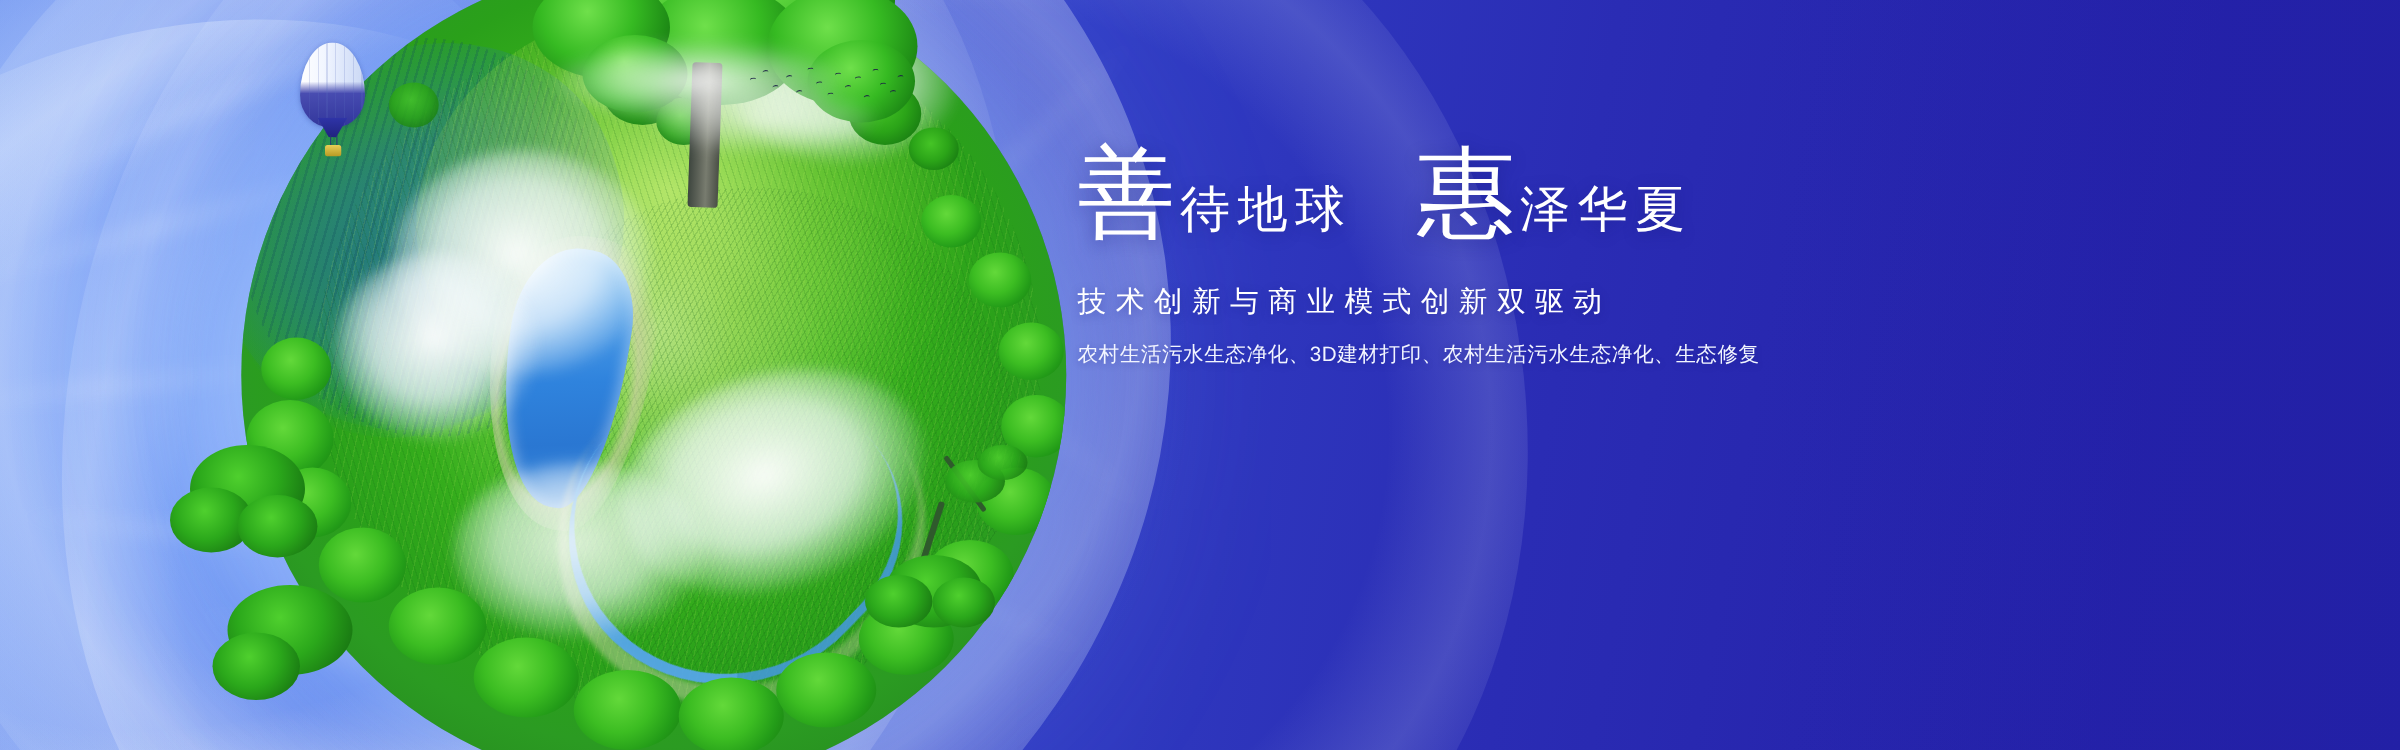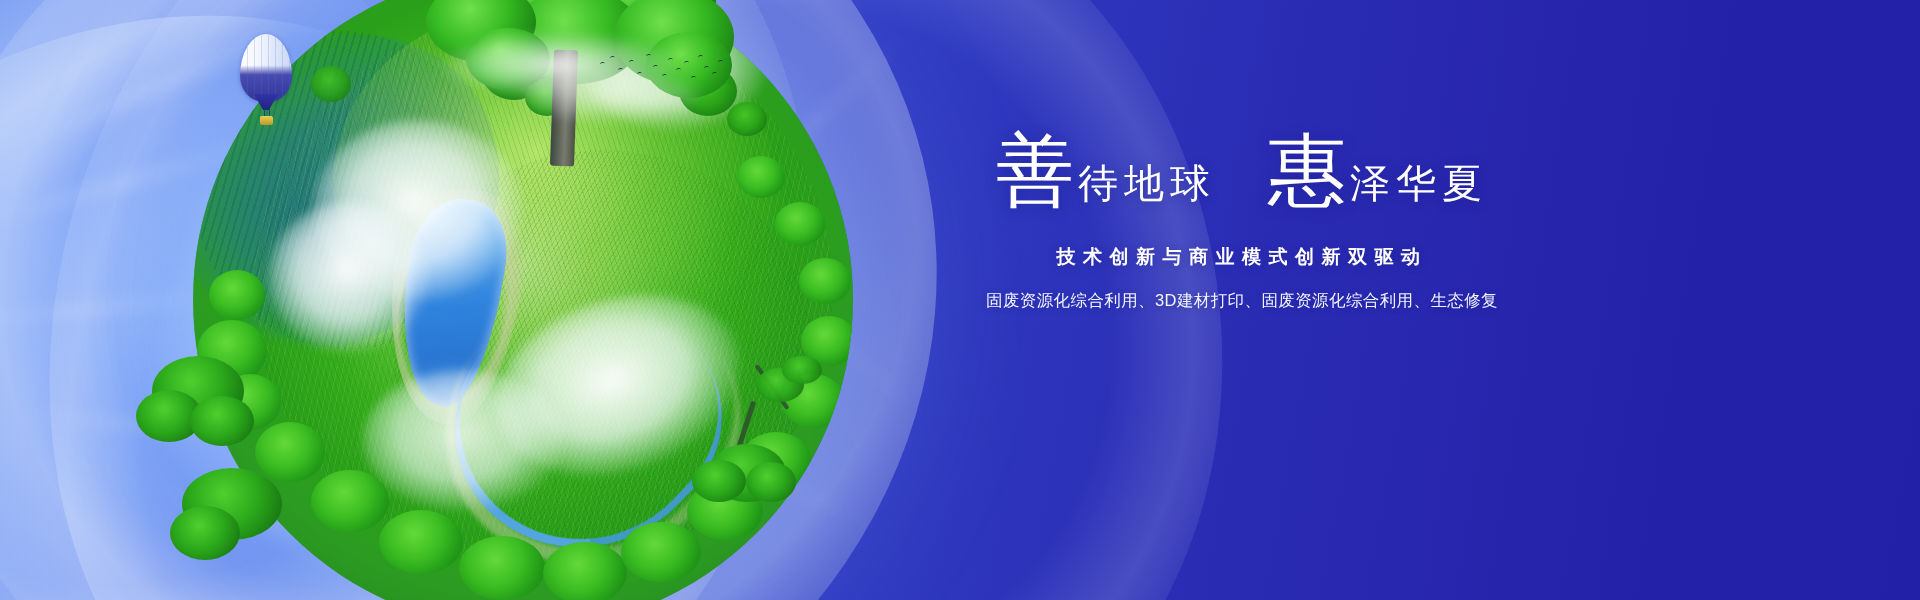--- a/index.html
+++ b/index.html
@@ -148,42 +148,42 @@
   #balloon .basket{position:absolute;left:20px;top:82px;width:13px;height:9px;border-radius:2px;
      background:linear-gradient(180deg,#e8cf57,#b99a23);}
 
   
   #birds{position:absolute;left:596px;top:52px;width:130px;height:36px;pointer-events:none;}
   #birds i{position:absolute;display:block;width:5px;height:3px;
      border-top:1.6px solid rgba(28,34,70,.86);
      border-radius:50% 50% 0 0;transform:rotate(-8deg);}
 
   
-  #copy{position:absolute;left:862px;top:132px;width:760px;color:#fff;text-align:center;}
+  #copy{position:absolute;left:862px;top:116px;width:760px;color:#fff;}
 
   .headline{position:relative;height:92px;white-space:nowrap;}
   .hl-big{
     font-family:"Liberation Serif","DejaVu Serif",serif;
     font-size:78px;line-height:78px;font-weight:400;
     color:#fff;text-shadow:0 2px 14px rgba(20,24,120,.45);
     display:inline-block;vertical-align:baseline;
   }
   .hl-small{
     font-family:"Liberation Serif","DejaVu Serif",serif;
     font-size:40px;line-height:40px;font-weight:400;letter-spacing:6px;
     color:#fff;text-shadow:0 2px 12px rgba(20,24,120,.40);
     display:inline-block;vertical-align:baseline;
     margin-left:4px;
   }
   .hl-gap{display:inline-block;width:52px;}
 
   .subtitle{
     margin-top:18px;
-    font-size:19px;line-height:30px;letter-spacing:7.5px;
-    color:#ffffff;font-weight:700;white-space:nowrap;
+    font-size:23px;line-height:30px;letter-spacing:7.5px;
+    color:#ffffff;font-weight:400;white-space:nowrap;
     text-shadow:0 1px 8px rgba(20,24,120,.35);
   }
   .desc{
     margin-top:17px;
     font-size:16.5px;line-height:22px;letter-spacing:.4px;
     color:#f2f5ff;font-weight:400;white-space:nowrap;
     text-shadow:0 1px 6px rgba(20,24,120,.30);
   }
   #cta{
     margin-top:22px;
@@ -332,17 +332,17 @@
   <div class="rightfade"></div>
 
   <div id="copy">
 
     <div class="headline">
       <span class="hl-big">善</span><span class="hl-small">待地球</span><span class="hl-gap"></span><span class="hl-big">惠</span><span class="hl-small">泽华夏</span>
     </div>
 
     <div class="subtitle">技术创新与商业模式创新双驱动</div>
 
-    <div class="desc">固废资源化综合利用、3D建材打印、固废资源化综合利用、生态修复</div>
+    <div class="desc">农村生活污水生态净化、3D建材打印、农村生活污水生态净化、生态修复</div>
 
 
   </div>
 </div>
 
 </body></html>

